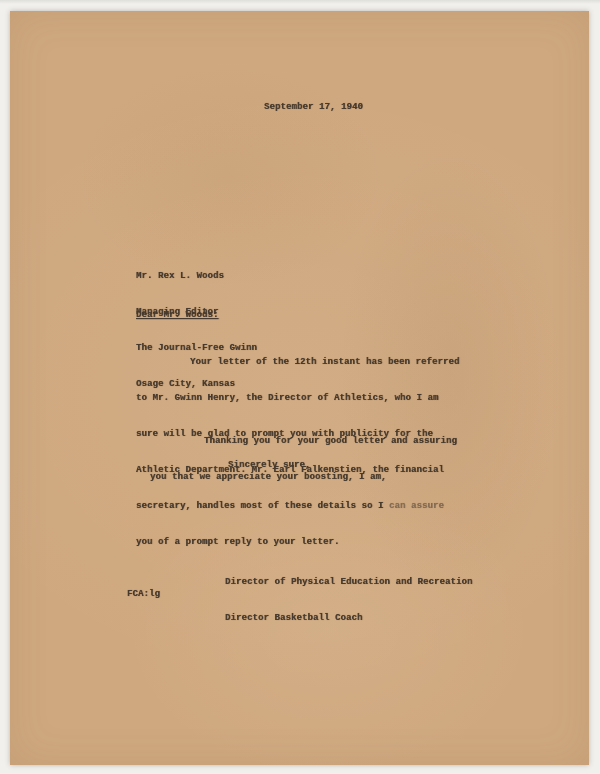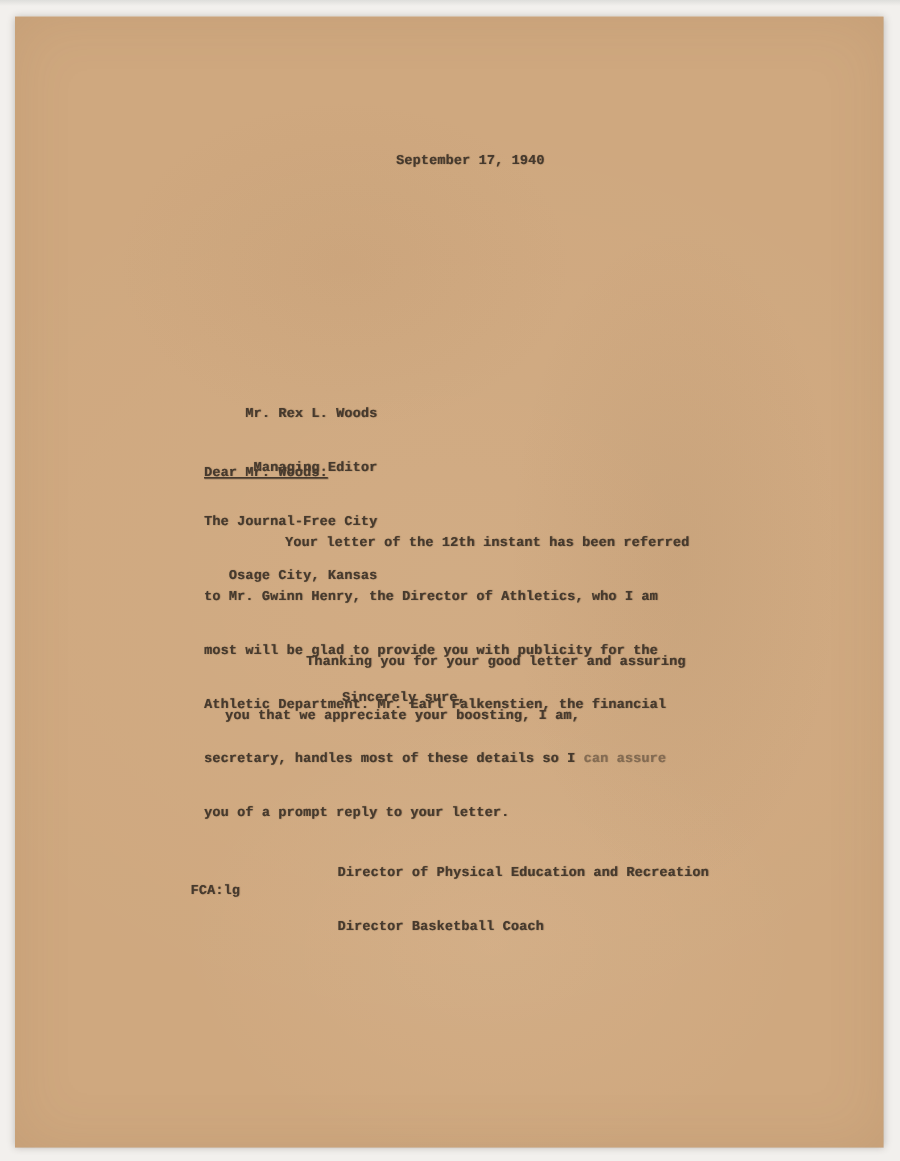--- a/index.html
+++ b/index.html
@@ -34,51 +34,51 @@
     color: #463a2e;
     font-size: 9px;
     line-height: 12px;
     font-weight: 700;
     letter-spacing: 0.1px;
     white-space: pre;
     text-shadow: 0.4px 0.3px 0.7px rgba(75,58,40,0.75);
     filter: blur(0.25px);
   }
   .date-block   { left: 254px; top: 90px; text-align: right;  }
-  .recipient    { left: 126px; top: 235px; text-align: right; }
+  .recipient    { left: 126px; top: 235px; }
   .salutation   { left: 126px; top: 298px; text-decoration: underline; }
   .para1        { left: 126px; top: 321px; }
   .para2        { left: 140px; top: 400px; }
   .closing      { left: 218px; top: 448px; }
   .signature    { left: 215px; top: 541px; font-family: Liberation Mono, monospace; }
   .initials     { left: 117px; top: 577px; }
   .indent { padding-left: 54px; }
   .faded { opacity: 0.55; filter: blur(0.4px); }
 </style>
 </head>
 <body>
 
 <div class="scan-bed">
   <div class="paper">
 
     <div class="typed date-block">September 17, 1940</div>
 
     <div class="typed recipient">
       <div>Mr. Rex L. Woods</div>
       <div>Managing Editor</div>
-      <div>The Journal-Free City</div>
+      <div>The Journal-Free Gwinn</div>
       <div>Osage City, Kansas</div>
     </div>
 
     <div class="typed salutation">Dear Mr. Woods:</div>
 
     <div class="typed para1">
       <div class="indent">Your letter of the 12th instant has been referred</div>
       <div>to Mr. Gwinn Henry, the Director of Athletics, who I am</div>
-      <div>most will be glad to provide you with publicity for the</div>
+      <div>sure will be glad to prompt you with publicity for the</div>
       <div>Athletic Department. Mr. Earl Falkenstien, the financial</div>
       <div><span>secretary, handles most of these details so I </span><span class="faded">can assure</span></div>
       <div>you of a prompt reply to your letter.</div>
     </div>
 
     <div class="typed para2">
       <div class="indent">Thanking you for your good letter and assuring</div>
       <div>you that we appreciate your boosting, I am,</div>
     </div>
 

